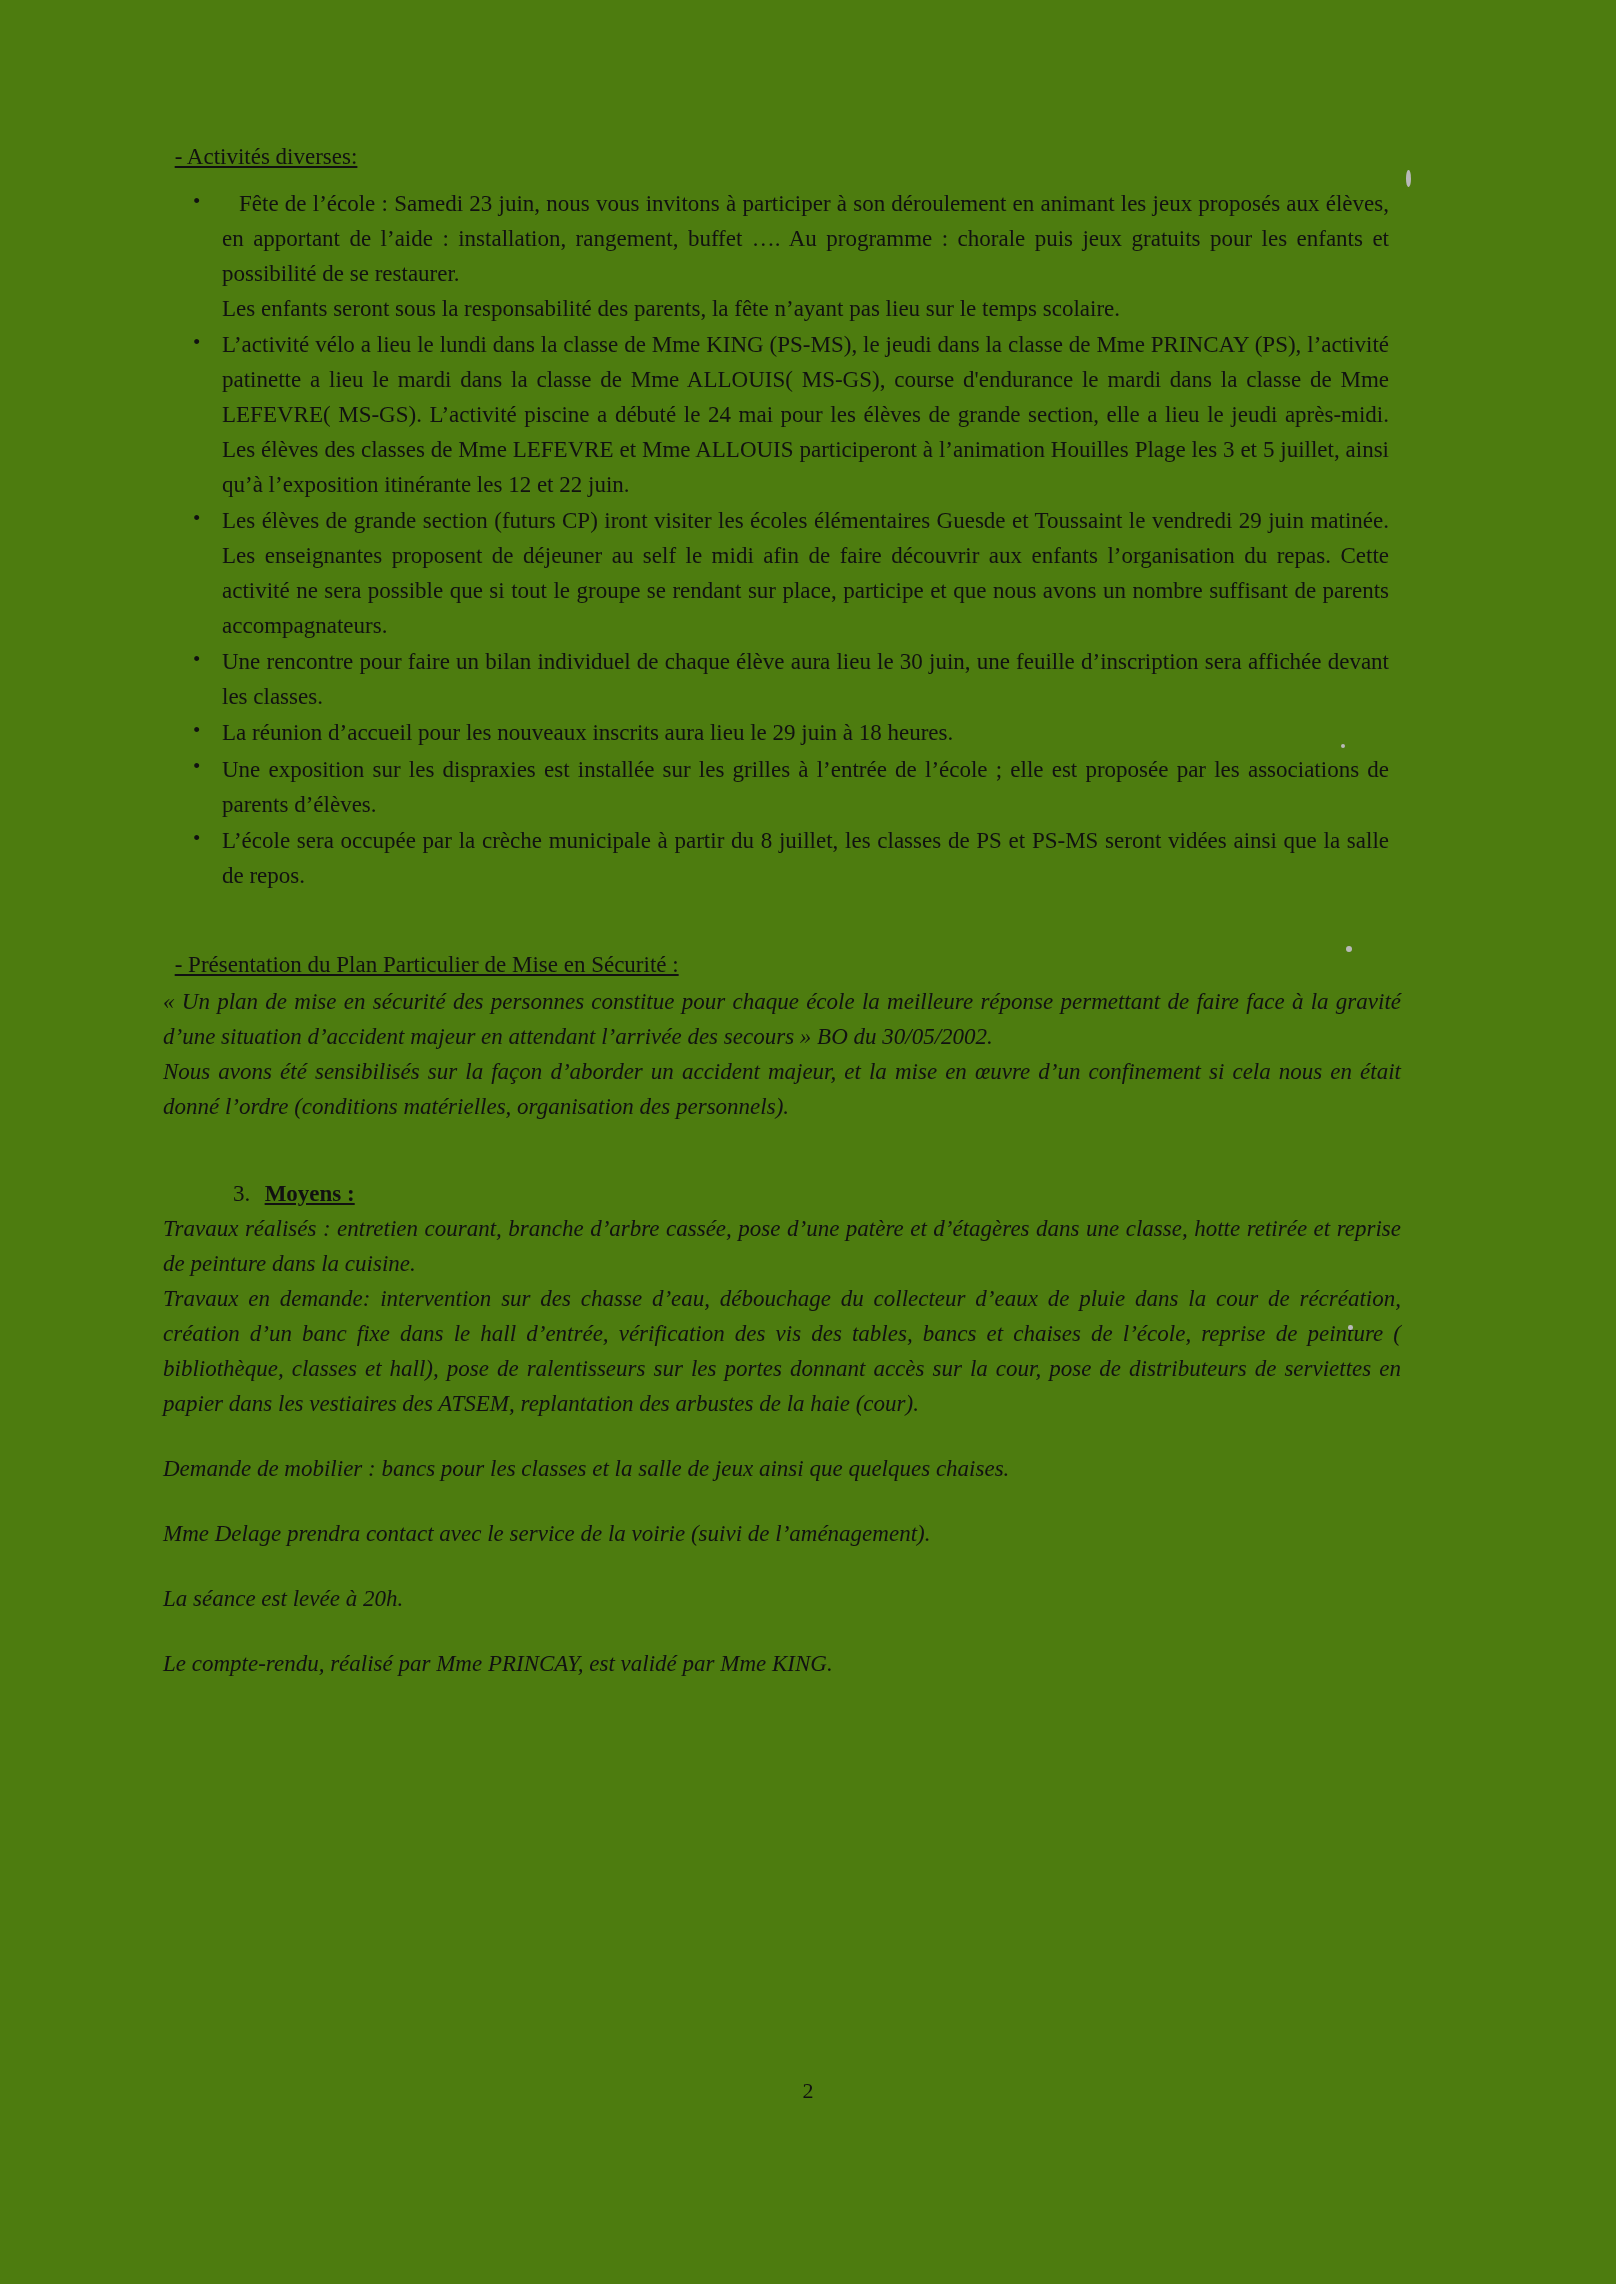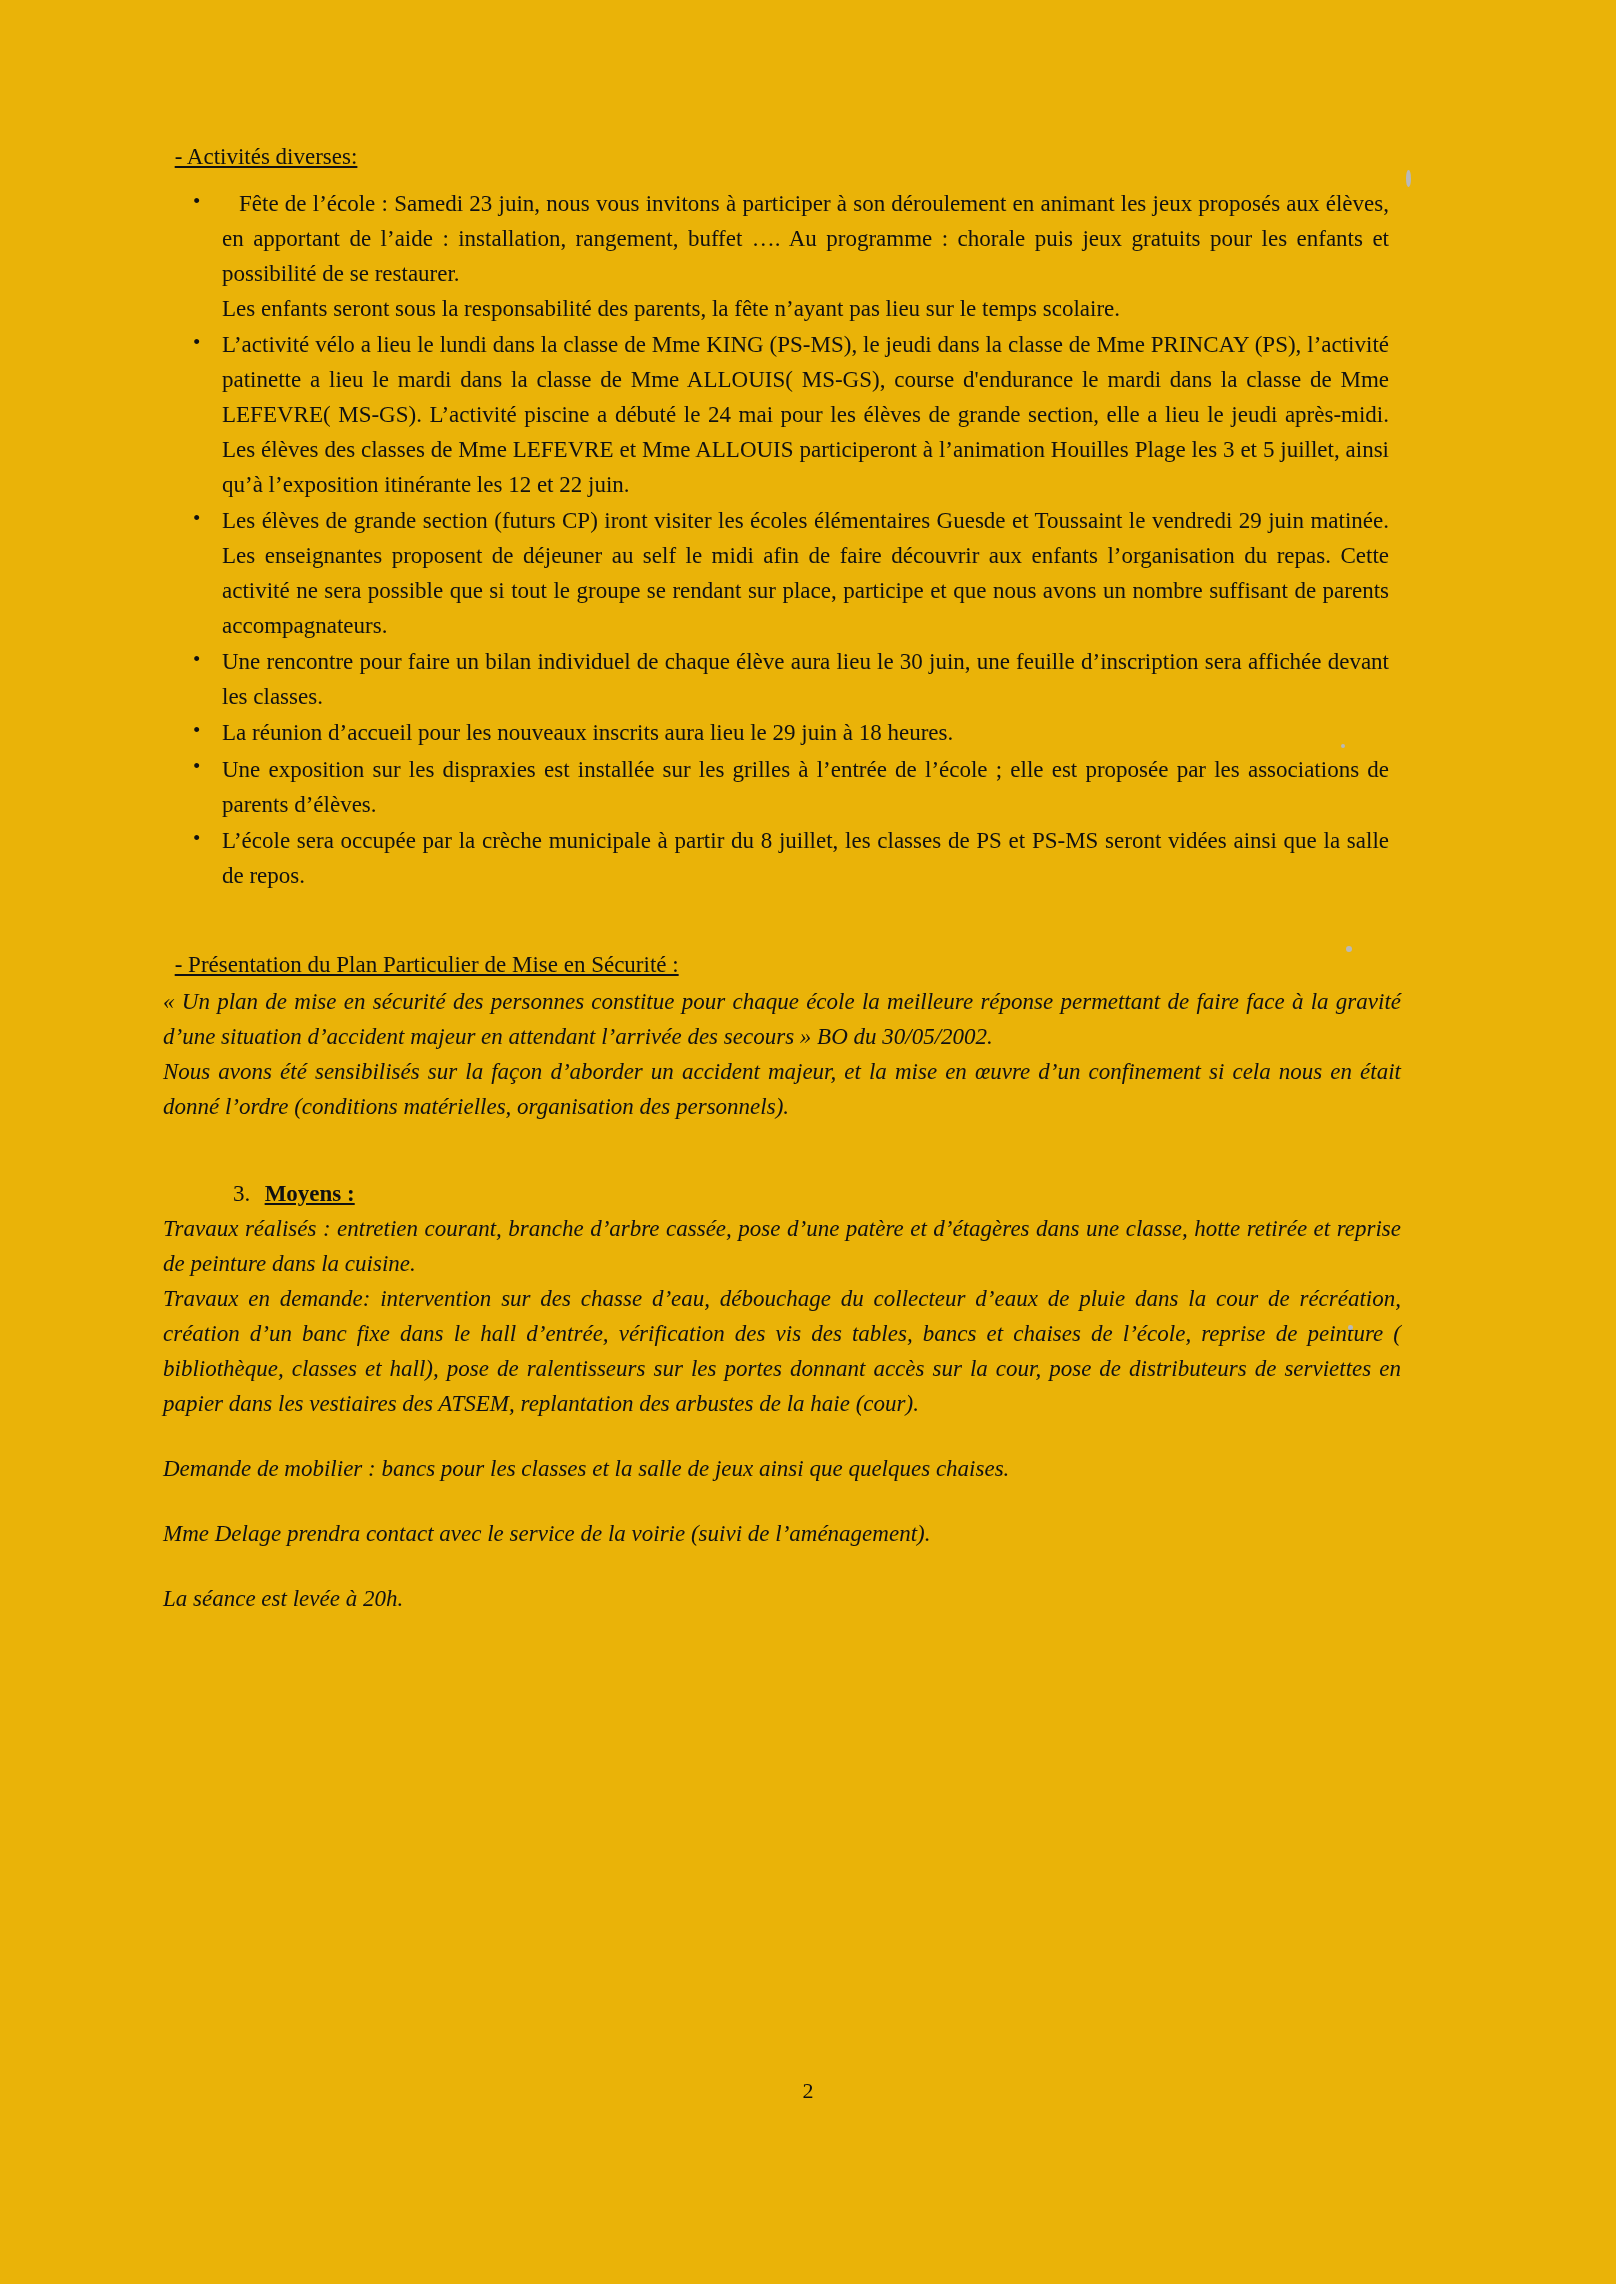--- a/index.html
+++ b/index.html
@@ -8,21 +8,21 @@
     background: #ffffff;
   }
   body {
     font-family: "Liberation Serif", serif;
     color: #111;
   }
   .page {
     position: relative;
     width: 1616px;
     height: 2284px;
-    background: #eab308;
+    background: #4d7c0f;
     box-sizing: border-box;
     padding: 140px 215px 0 163px;
     overflow: hidden;
   }
   .doc {
     font-size: 23px;
     line-height: 1.52;
     text-align: justify;
   }
   .section-title {
@@ -152,19 +152,20 @@
     <div class="gap-m"></div>
 
     <p class="block">Mme Delage  prendra contact avec le service de la voirie (suivi de l’aménagement).</p>
 
     <div class="gap-m"></div>
 
     <p class="block">La séance est levée à 20h.</p>
 
     <div class="gap-m"></div>
 
+    <p class="block">Le compte-rendu, réalisé par Mme PRINCAY, est validé par Mme KING.</p>
 
   </div>
 
   <div class="page-number">2</div>
 
 </div>
 
 
 </body></html>

